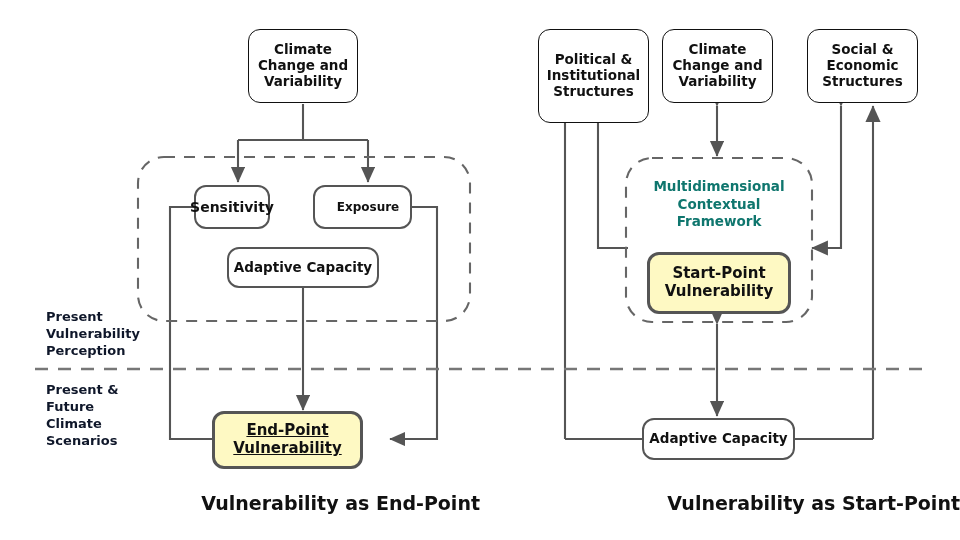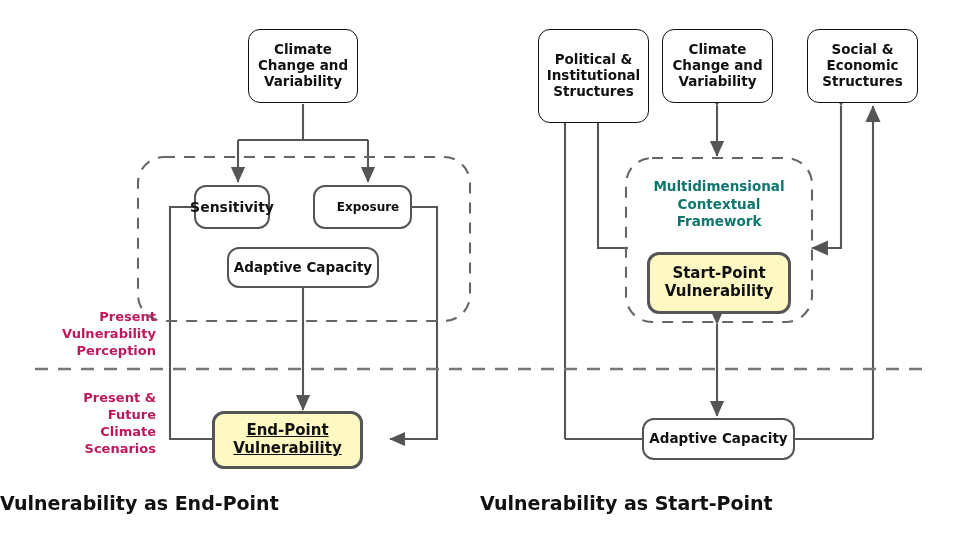--- a/index.html
+++ b/index.html
@@ -33,31 +33,31 @@
 
   .frame-label {
     position: absolute;
     color: #0f766e;
     font-weight: bold;
     text-align: center;
     line-height: 1.3;
   }
   .side-label {
     position: absolute;
-    color: #be185d;
+    color: #0f172a;
     font-weight: bold;
     line-height: 1.32;
-    text-align: right;
+    text-align: left;
   }
   .panel-title {
     position: absolute;
     color: #111111;
     font-weight: bold;
     font-size: 19px;
-    text-align: left;
+    text-align: right;
     width: 480px;
   }
 </style>
 </head>
 <body>
 
 <div id="stage">
 
   <svg class="layer" viewBox="0 0 960 540">
     <defs>
@@ -119,21 +119,21 @@
   <div class="node thick" style="left:227px; top:247px; width:152px; height:41px; font-size:13.5px;">
     <span>Adaptive Capacity</span>
   </div>
 
   <div class="node accent" style="left:212px; top:411px; width:151px; height:58px; font-size:15px;text-decoration:underline;">
     <span>End-Point<br>Vulnerability</span>
   </div>
 
   <div class="side-label" style="left:46px; top:308px; width:110px; font-size:13px;">Present<br>Vulnerability<br>Perception</div>
 
-  <div class="side-label" style="left:46px; top:381px; width:110px; font-size:13px;margin-top:8px;">Present &amp;<br>Future<br>Climate<br>Scenarios</div>
+  <div class="side-label" style="left:46px; top:381px; width:110px; font-size:13px;">Present &amp;<br>Future<br>Climate<br>Scenarios</div>
 
   <div class="panel-title" style="left:0px; top:492px;">Vulnerability as End-Point</div>
 
   <div class="node thin" style="left:538px; top:29px; width:111px; height:94px; font-size:13.5px;">
     <span>Political &amp;<br>Institutional<br>Structures</span>
   </div>
 
   <div class="node thin" style="left:662px; top:29px; width:111px; height:74px; font-size:13.5px;">
     <span>Climate<br>Change and<br>Variability</span>
   </div>

